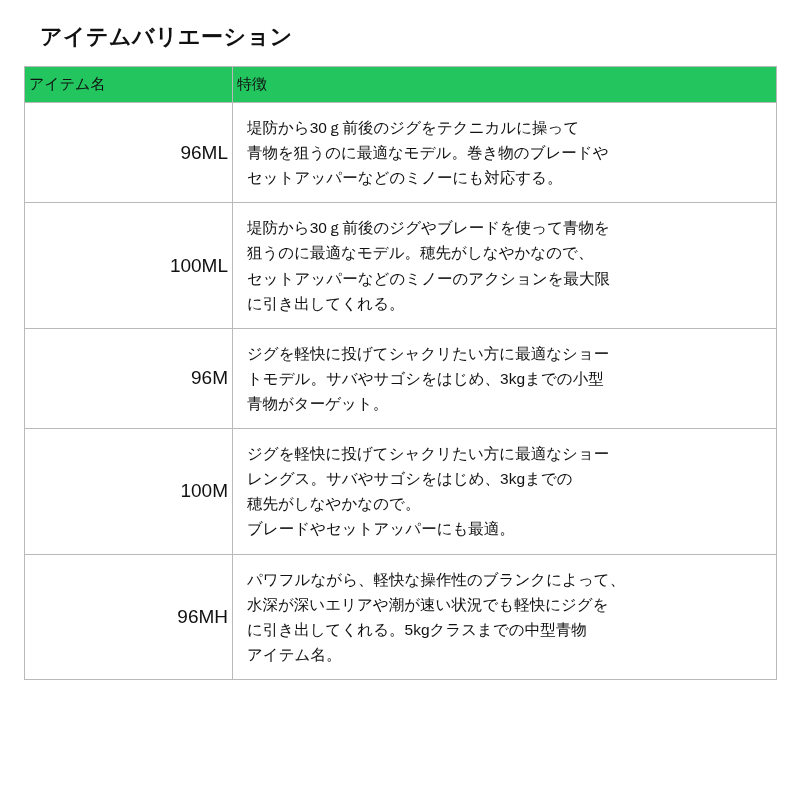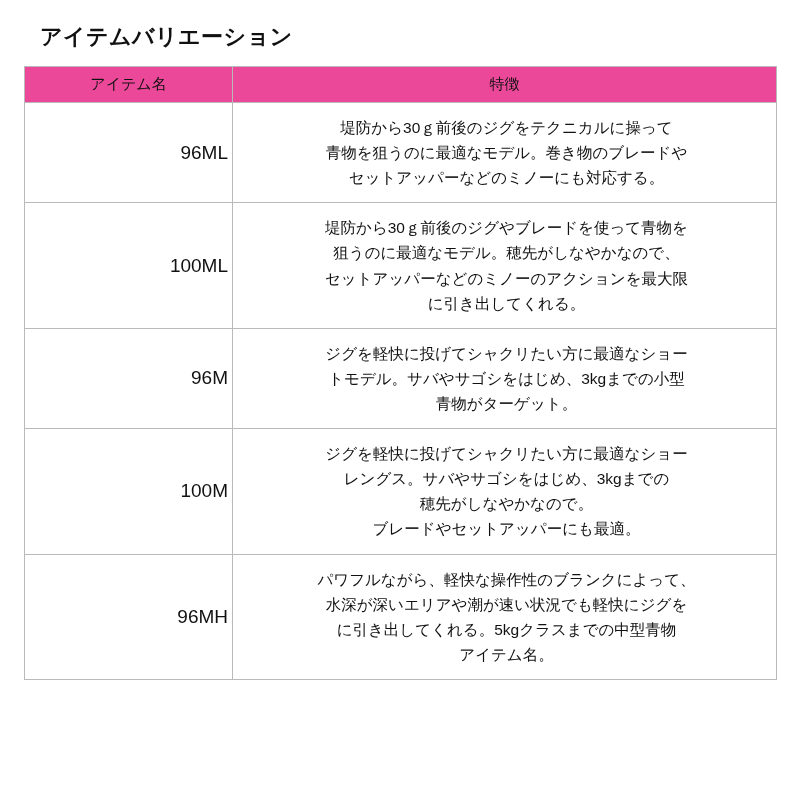--- a/index.html
+++ b/index.html
@@ -33,41 +33,41 @@
     table-layout: fixed;
     border: 1px solid #b9b9b9;
   }
   table.variation-table th,
   table.variation-table td {
     border: 1px solid #b9b9b9;
     vertical-align: middle;
     box-sizing: border-box;
   }
   thead th {
-    background: #ec4899;
+    background: #22c55e;
     font-weight: normal;
     font-size: 15px;
-    text-align: center;
+    text-align: left;
     padding: 8px 4px;
     color: #111111;
   }
   .col-name {
     width: 208px;
   }
   .col-feature {
     width: 544px;
   }
   td.item-name {
     text-align: right;
     font-size: 19px;
     color: #111111;
     padding: 22px 4px;
   }
   td.item-feature {
-    text-align: center;
+    text-align: left;
     font-size: 15.5px;
     line-height: 1.62;
     padding: 12px 10px 12px 14px;
     color: #111111;
   }
   td.item-feature .line {
     display: block;
     white-space: nowrap;
   }
 </style>

